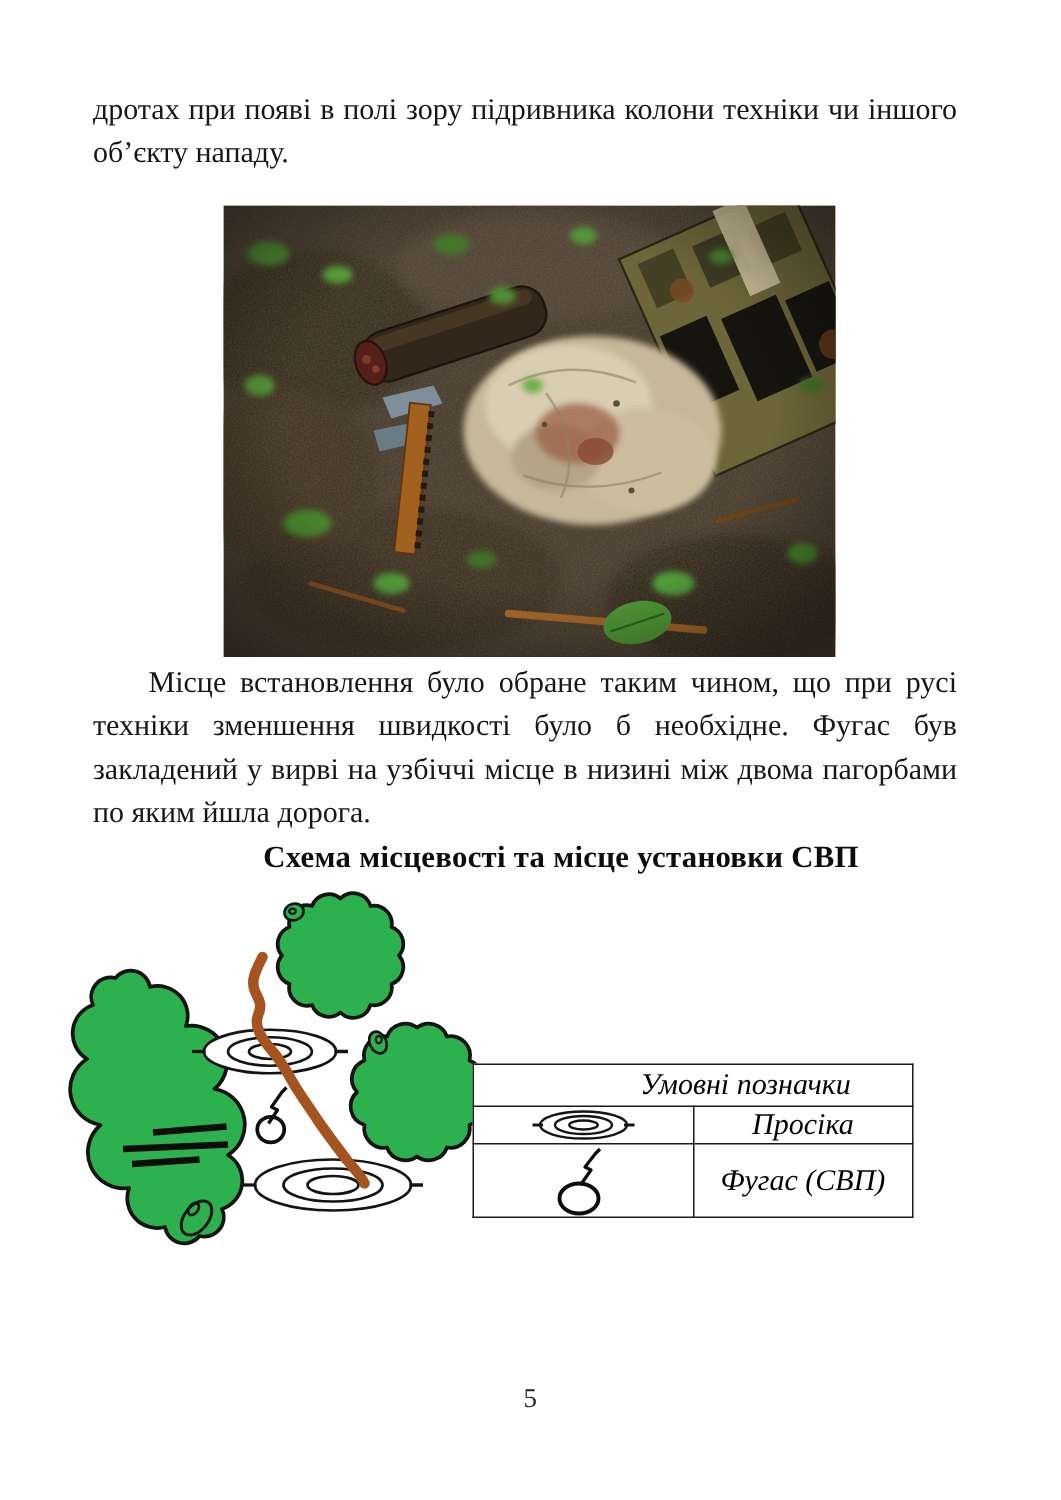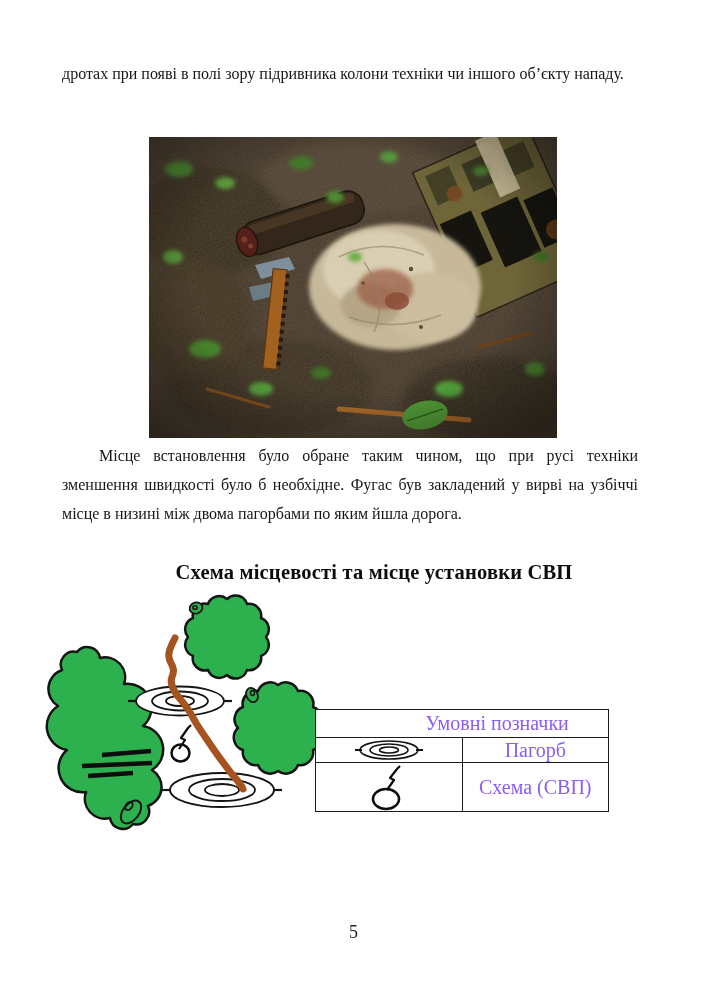--- a/index.html
+++ b/index.html
@@ -3,35 +3,35 @@
 <meta charset="utf-8">
 <style>
   html,body{margin:0;padding:0;background:#888;}
   .page{
     position:relative;width:707px;height:1000px;background:#ffffff;
     font-family:"Liberation Serif", serif;color:#111;overflow:hidden;
     margin:0 auto;
   }
   .body-text{
     position:absolute;left:62px;width:576px;margin:0;
-    font-size:16px;line-height:29px;text-align:justify;color:#161616;
+    font-size:20px;line-height:29px;text-align:justify;color:#161616;
   }
   #para1{top:59px;}
   #para2{top:441px;text-indent:37px;}
   .diagram-title{
     position:absolute;left:62px;top:561px;width:576px;margin:0;
     font-size:20.5px;font-weight:bold;text-align:center;text-indent:48px;
     color:#0d0d0d;letter-spacing:0.2px;font-family:Liberation Serif, serif;
   }
   .photo-wrap{position:absolute;left:149px;top:137px;width:408px;height:301px;}
   .diagram-wrap{position:absolute;left:40px;top:588px;width:295px;height:258px;z-index:1;}
   .legend-table{
     position:absolute;left:315px;top:709px;width:294px;z-index:2;
     border-collapse:collapse;background:#fff;table-layout:fixed;
-    font-size:20px;color:#8b5cf6;
+    font-size:20px;color:#000000;font-style:italic;
   }
   .legend-table td,.legend-table th{
     border:1.5px solid #1a1a1a;padding:0;text-align:center;
     font-weight:normal;vertical-align:middle;
   }
   .legend-table .col-sym{width:122px;}
   .legend-table .col-lab{width:172px;}
   .legend-table .hdr{height:27px;padding-left:70px;}
   .row-hill{height:24px;}
   .row-clear{height:21px;}
@@ -210,31 +210,31 @@
         <svg width="70" height="24" viewBox="0 0 70 24">
           <g fill="none" stroke="#141414" stroke-width="1.6">
             <ellipse cx="35" cy="12" rx="29" ry="9"></ellipse>
             <ellipse cx="35" cy="12" rx="19" ry="6"></ellipse>
             <ellipse cx="35" cy="12" rx="9.5" ry="3"></ellipse>
             <line x1="1" y1="12" x2="8" y2="12" stroke-width="2"></line>
             <line x1="62" y1="12" x2="69" y2="12" stroke-width="2"></line>
           </g>
         </svg>
       </td>
-      <td class="col-lab">Пагорб</td>
+      <td class="col-lab">Просіка</td>
     </tr>
     <tr class="row-mine">
       <td class="col-sym sym-cell">
         <svg width="42" height="47" viewBox="0 0 42 47">
           <g stroke="#0d0d0d" fill="none">
             <ellipse cx="18" cy="35" rx="13" ry="10" stroke-width="2.6"></ellipse>
             <path d="M32,2 L29,5 L22,14 L26,16 L19,26" stroke-width="2.2" stroke-linejoin="round"></path>
           </g>
         </svg>
       </td>
-      <td class="col-lab">Схема (СВП)</td>
+      <td class="col-lab">Фугас (СВП)</td>
     </tr>
   </tbody>
     </table>
 
   <div class="page-number">5</div>
 
 </div>
 
 </body></html>

